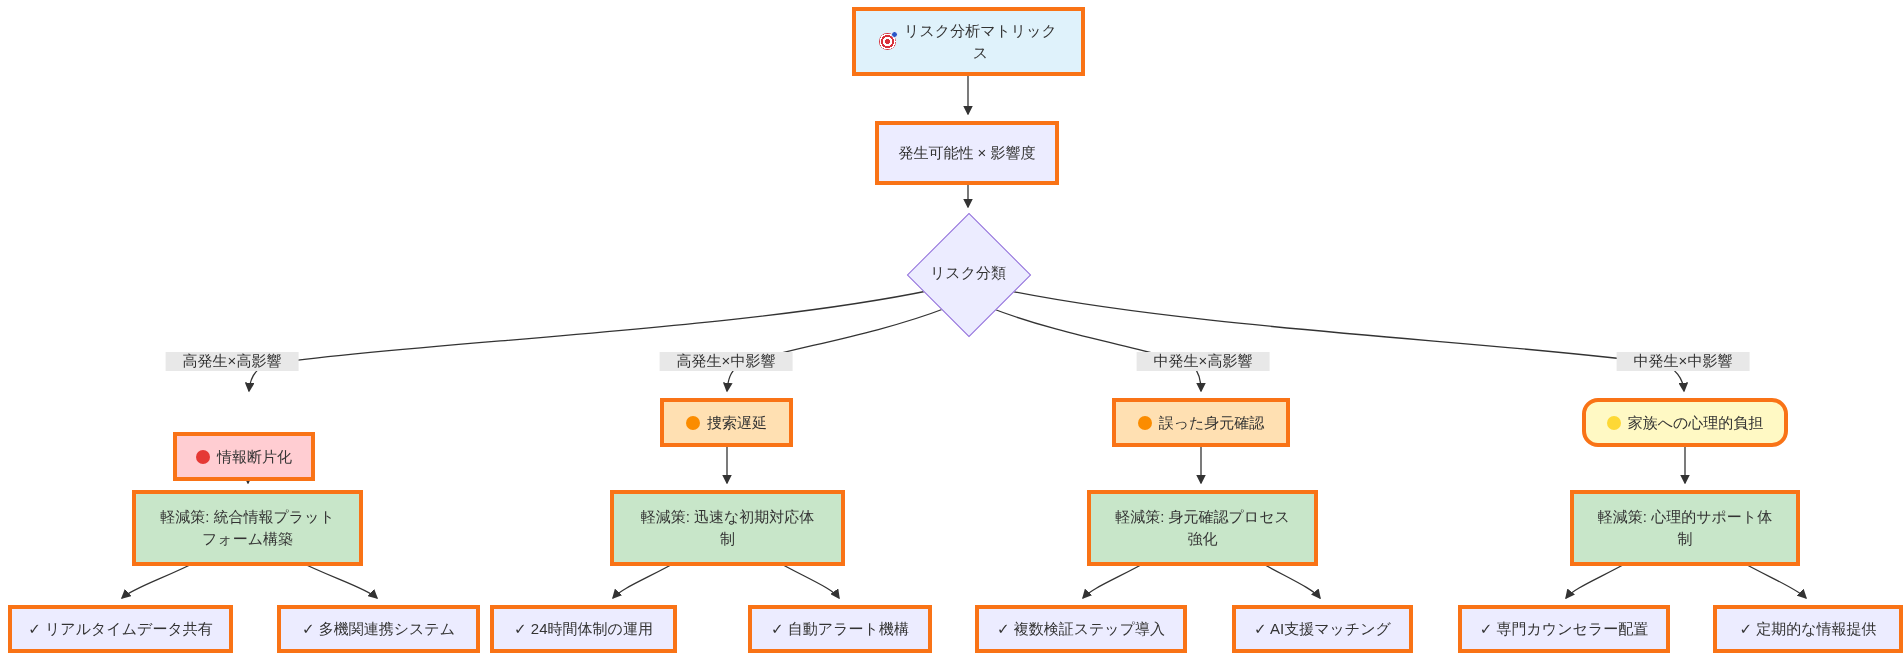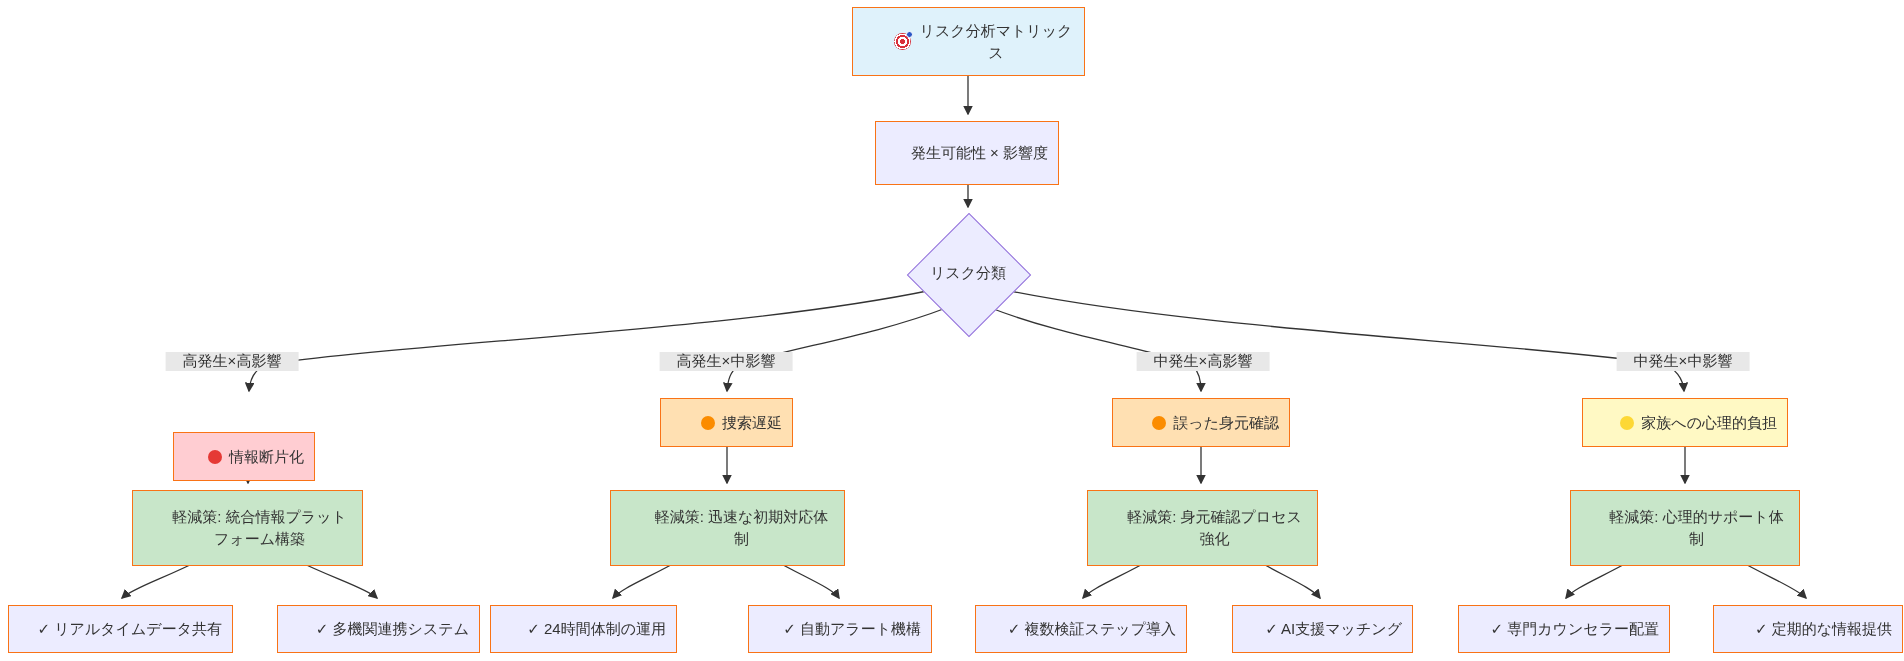--- a/index.html
+++ b/index.html
@@ -5,23 +5,23 @@
   html, body { margin:0; padding:0; background:#ffffff; }
   body {
     width:1904px; height:661px; position:relative; overflow:hidden;
     font-family:"Liberation Sans","DejaVu Sans",sans-serif;
   }
   #canvas { position:absolute; inset:0; width:1904px; height:661px; }
   #edge-layer { position:absolute; left:0; top:0; z-index:0; }
 
   .node {
     position:absolute; box-sizing:border-box; z-index:1;
-    border:1px solid #f97316; background:#ececff; color:#333333;
+    border:4px solid #f97316; background:#ececff; color:#333333;
     font-size:15px; line-height:1.45; text-align:center;
-    display:flex; align-items:center; justify-content:flex-end; gap:7px;
+    display:flex; align-items:center; justify-content:center; gap:7px;
     padding:16px 10px;
   }
   #root-node   { left:852px; top:7px;   width:233px; height:69px;  background:#dff2fb; }
   #root-node span { max-width:156px; }
   #axis-node   { left:875px; top:121px; width:184px; height:64px; }
 
   #decision-shape {
     position:absolute; left:925px; top:231px; width:86px; height:86px;
     background:#ececff; border:1px solid #9370db; transform:rotate(45deg); z-index:1;
   }
@@ -34,21 +34,21 @@
     position:absolute; top:352px; transform:translateX(-50%); z-index:2;
     background:#e8e8e8; color:#333333; font-size:15px; padding:0 17px; white-space:nowrap;
   }
   #elabel-0 { left:232px; } #elabel-1 { left:726px;text-align:right; }
   #elabel-2 { left:1203px; } #elabel-3 { left:1683px; }
 
   .risk-node { top:398px; height:49px; white-space:nowrap; }
   #risk-0 { left:173px;  width:142px;margin-top:34px; }
   #risk-1 { left:660px;  width:133px; }
   #risk-2 { left:1112px; width:178px; }
-  #risk-3 { left:1582px; width:206px; }
+  #risk-3 { left:1582px; width:206px;border-radius:16px; }
 
   .mitigation-node { top:490px; height:76px; background:#c8e6c9; }
   .mitigation-node span { display:inline-block; max-width:185px; }
   #mit-0 { left:132px;  width:231px; }
   #mit-1 { left:610px;  width:235px; }
   #mit-2 { left:1087px; width:231px; }
   #mit-3 { left:1570px; width:230px; }
 
   .action-node { top:605px; height:48px; white-space:nowrap; }
   #act-0-0 { left:8px;    width:225px; }

